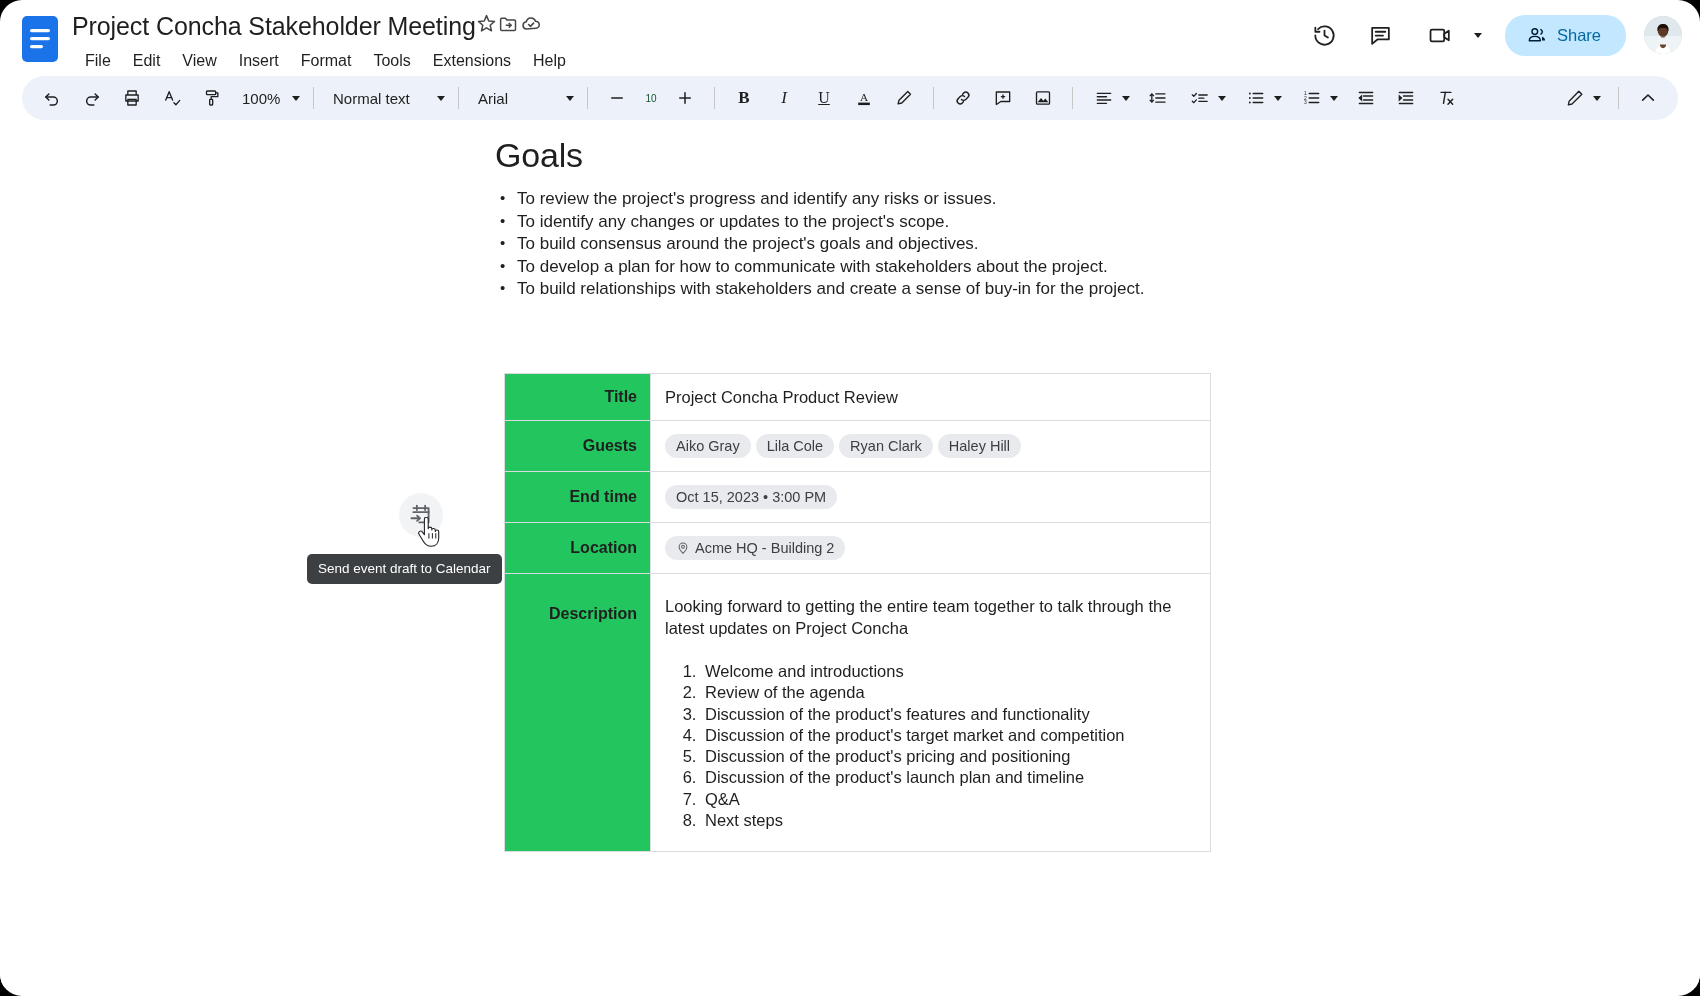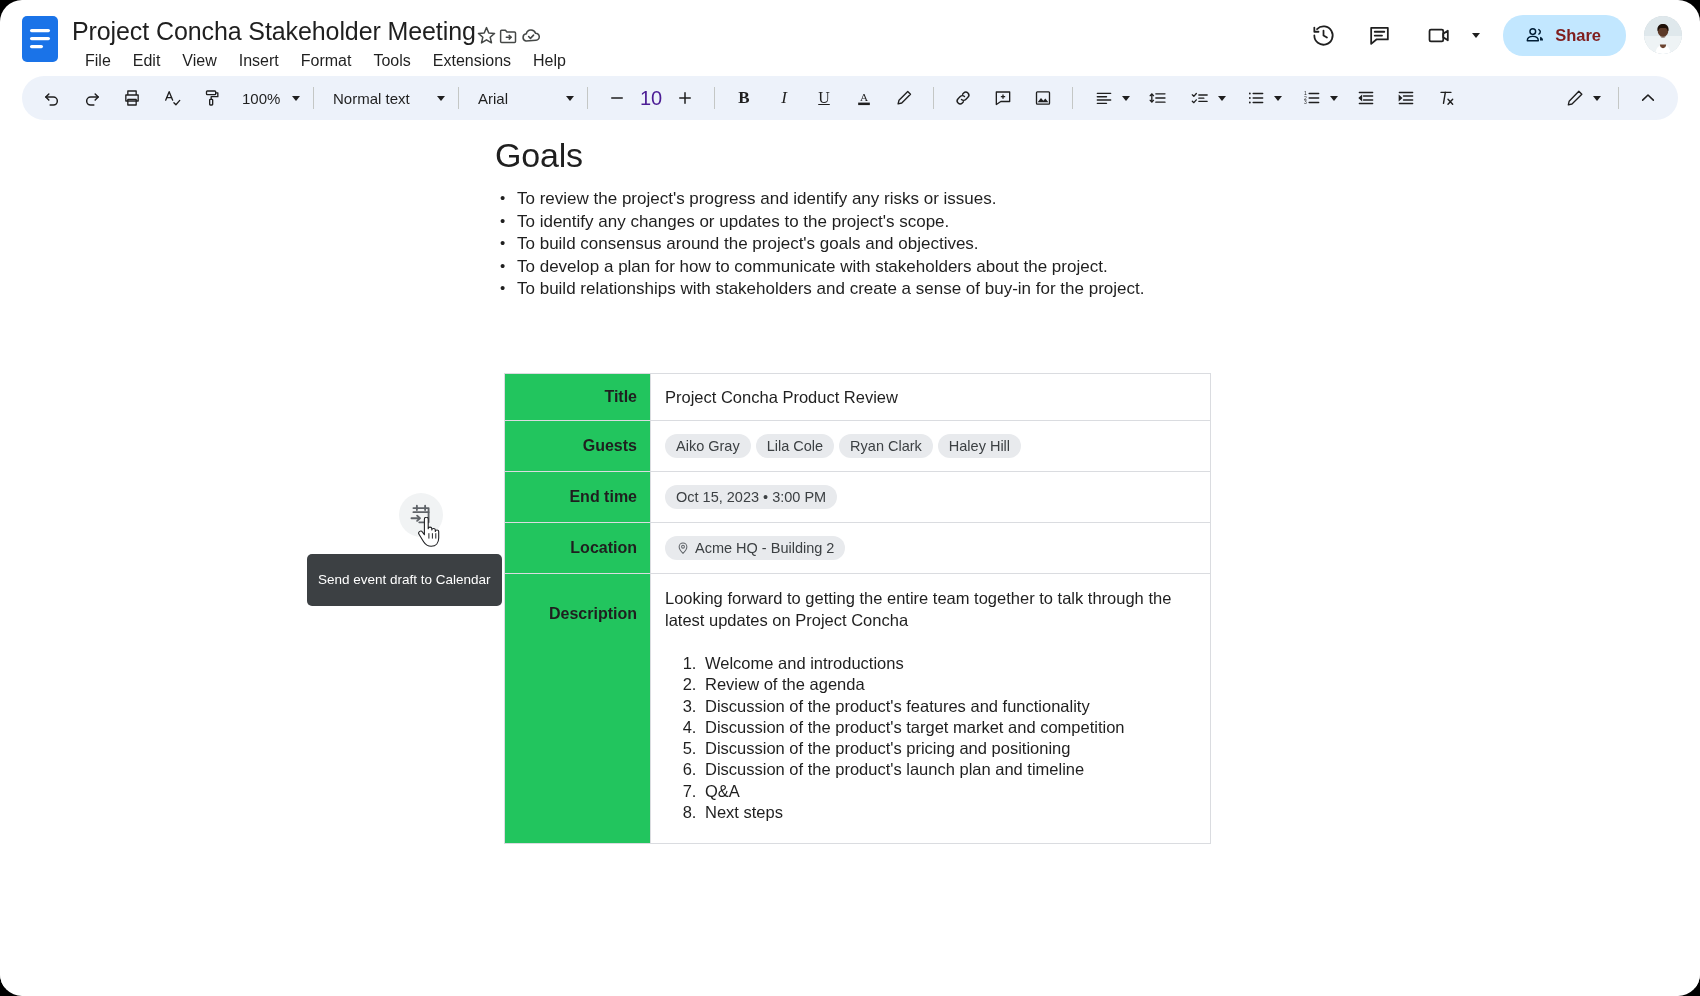--- a/index.html
+++ b/index.html
@@ -36,21 +36,21 @@
   }
   .docs-logo {
     width: 36px; height: 46px;
     margin-top: 6px;
     margin-right: 14px;
     flex: none;
   }
   .title-block { flex: none; padding-top: 2px; }
   .title-row {
     display: flex;
-    align-items: flex-end;
+    align-items: flex-start;
     height: 34px;
   }
   .doc-title {
     font-size: 25px;
     color: #1f1f1f;
     letter-spacing: -0.1px;
     white-space: nowrap;
     font-weight: 400;
   }
   .title-icon {
@@ -105,30 +105,29 @@
     width: 20px; height: 30px;
     display: flex; align-items: center; justify-content: center;
     cursor: pointer;
     margin-left: -2px;
   }
   .share-btn {
     display: flex;
     align-items: center;
     gap: 9px;
     background: #c2e7ff;
-    color: #7f1d1d;
+    color: #0369a1;
     border: none;
     border-radius: 20px;
     height: 41px;
     padding: 0 25px 0 21px;
     font-size: 16.5px;
     font-family: "Liberation Sans", sans-serif;
     cursor: pointer;
     margin-left: 14px;
-    font-weight: bold;
   }
   .avatar {
     width: 38px; height: 38px;
     border-radius: 50%;
     margin-left: 18px;
     overflow: hidden;
     cursor: pointer;
     flex: none;
     background: #cfd8dc;
     position: relative;
@@ -192,22 +191,22 @@
     border-top: 5px solid #1f1f1f;
     flex: none;
     margin-left: 2px;
   }
   .fontsize-grp {
     display: flex;
     align-items: center;
     flex: none;
   }
   .fs-val {
-    font-size: 20px;
-    color: #4c1d95;
+    font-size: 10px;
+    color: #14532d;
     width: 28px;
     text-align: center;
   }
   .tb-menu-btn {
     display: flex;
     align-items: center;
     height: 32px;
     border-radius: 16px;
     cursor: pointer;
     padding: 0 2px;
@@ -307,20 +306,21 @@
     padding: 4px 11px;
     font-size: 14.5px;
     color: #3c4043;
     margin-right: 5px;
     white-space: nowrap;
   }
   .desc-text {
     font-size: 16.5px;
     line-height: 21.5px;
     color: #1f1f1f;
+    margin-top: 8px;
   }
   .agenda {
     margin: 22px 0 0 0;
     padding-left: 36px;
     font-size: 16.5px;
     line-height: 21.3px;
     color: #1f1f1f;
   }
   .agenda li { padding-left: 4px; }
 
@@ -347,21 +347,21 @@
     pointer-events: none;
   }
   .tooltip {
     position: absolute;
     left: 307px;
     top: 434px;
     background: #3c4043;
     color: #ffffff;
     font-size: 13.5px;
     border-radius: 5px;
-    padding: 18px 11px;
+    padding: 7px 11px;
     white-space: nowrap;
     line-height: 16px;
   }
 </style>
 </head>
 <body>
 
 <div class="app-window">
 
   <div class="header">

